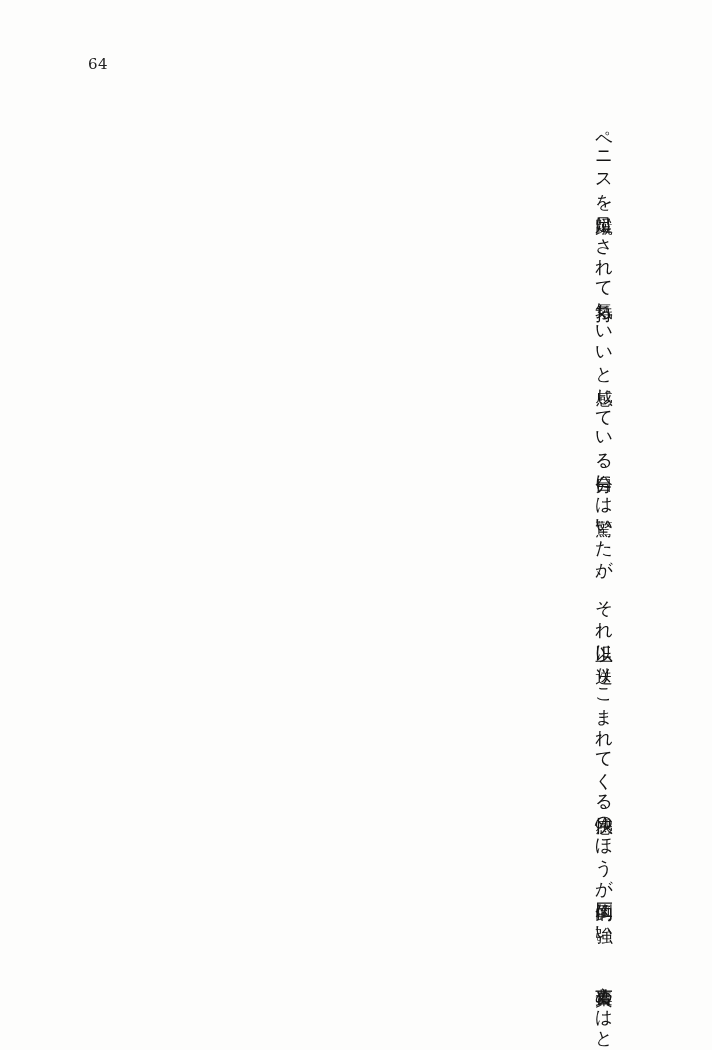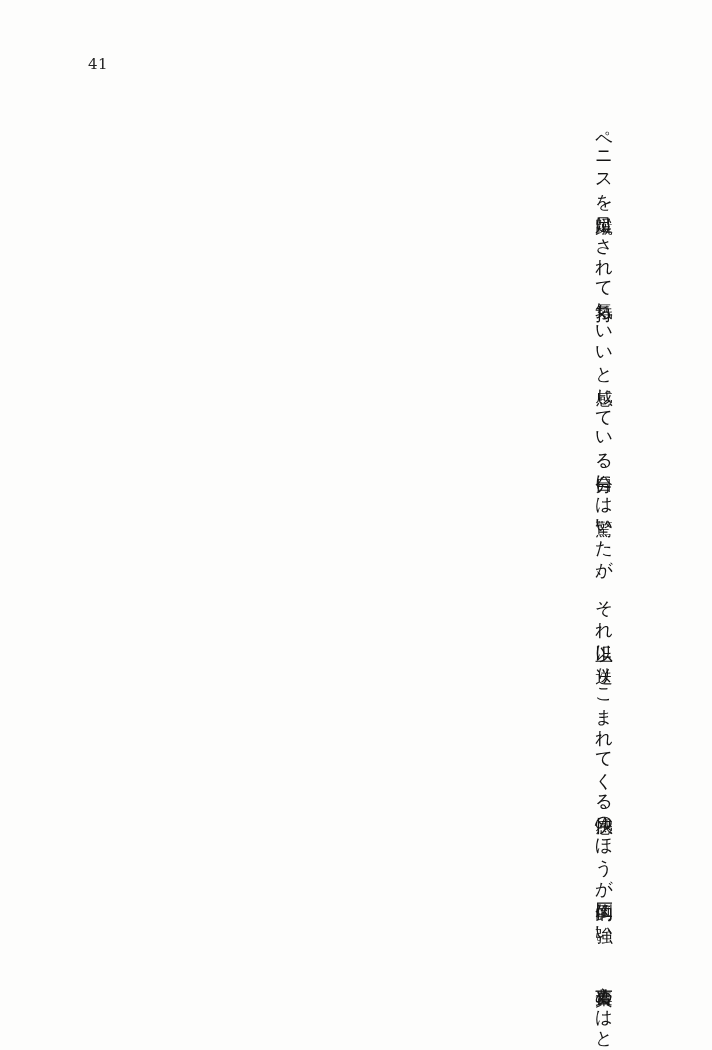--- a/index.html
+++ b/index.html
@@ -68,21 +68,21 @@
   }
 
   
   .vtext { text-rendering: optimizeLegibility; }
 </style>
 </head>
 <body>
 
 <div class="page">
 
-  <div class="page-number">41</div>
+  <div class="page-number">64</div>
 
   <div class="vtext">
     <span class="vline indent">ペニスを足蹴にされて気持ちいいと感じている自分には驚いたが、それ以上に送り</span>
     <span class="vline">こまれてくる快感のほうが圧倒的に強い。</span>
     <span class="vline indent">言葉責めはともかくとしても、浩光の様子をうかがいながら亜佐美は足の動きに強</span>
 
   </div>
 
 </div>
 

